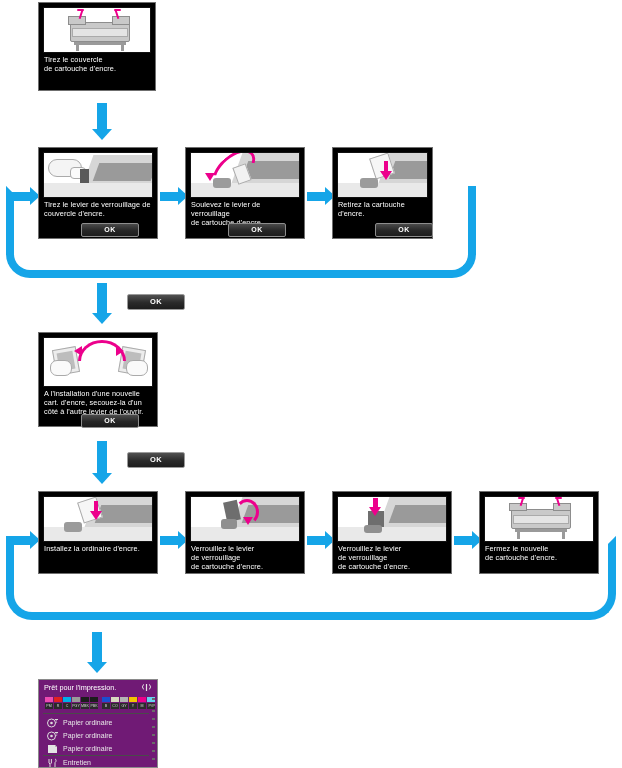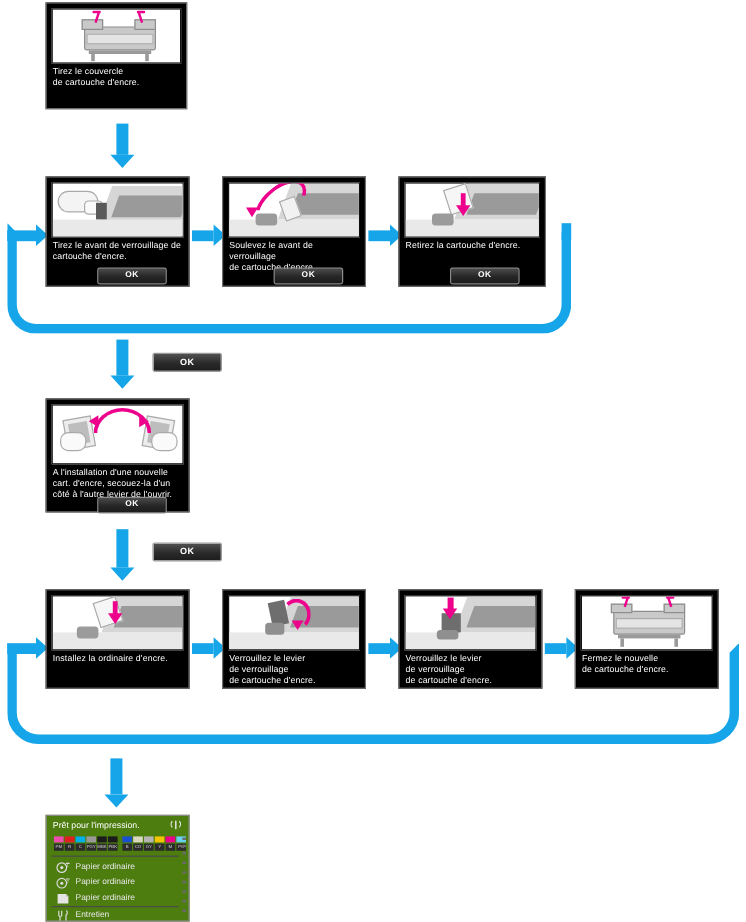--- a/index.html
+++ b/index.html
@@ -47,21 +47,21 @@
 
   
   .art{position:absolute;inset:0;}
   .mag{position:absolute;background:#ec008c;}
   .gray{position:absolute;background:#c9c9c9;border:1px solid #8d8d8d;box-sizing:border-box;}
   .dgray{position:absolute;background:#9a9a9a;}
   .lgray{position:absolute;background:#e4e4e4;border:1px solid #aaa;box-sizing:border-box;}
 
   
   .status{position:absolute;left:38px;top:679px;width:120px;height:89px;
-      background:#4d7c0f;border:1px solid #8a8a8a;box-sizing:border-box;}
+      background:#701a75;border:1px solid #8a8a8a;box-sizing:border-box;}
   .status .title{position:absolute;left:5px;top:3px;color:#fff;font-size:7.3px;}
   .inkrow{position:absolute;left:6px;display:flex;gap:1px;}
   .inkbar{width:8px;height:5px;}
   .inklbl{width:8px;height:6px;background:#2b2b2b;color:#d8d8d8;font-size:3.6px;
       text-align:center;line-height:6px;}
   .mediaitem{position:absolute;left:7px;color:#e8e8e8;font-size:7px;height:11px;line-height:11px;}
   .mediaitem .mtxt{position:absolute;left:17px;top:0;white-space:nowrap;}
   .divider{position:absolute;left:4px;right:8px;height:1px;background:#4a4a4a;}
   .scrollbar{position:absolute;right:2px;top:16px;width:3px;bottom:2px;}
   .scrollbar i{position:absolute;left:0;width:3px;height:2px;background:#6a6a6a;display:block;}
@@ -112,22 +112,22 @@
       <div class="gray" style="left:44px;top:2px;width:70px;height:30px;border:0;background:#d6d6d6;
            transform:skewX(-20deg);"></div>
       <div class="dgray" style="left:52px;top:10px;width:58px;height:18px;transform:skewX(-20deg);"></div>
       <div class="lgray" style="left:4px;top:6px;width:34px;height:18px;border-radius:9px;background:#f4f4f4;"></div>
       <div class="lgray" style="left:26px;top:14px;width:16px;height:12px;border-radius:4px;background:#fafafa;"></div>
       <div class="dgray" style="left:36px;top:16px;width:9px;height:14px;background:#5a5a5a;"></div>
       <div class="dgray" style="left:0;top:30px;width:112px;height:14px;background:#e9e9e9;"></div>
     </div>
   </div>
   <div class="cap" style="top:52px;">
-    <div>Tirez le avant de verrouillage de</div>
-    <div>cartouche d'encre.</div>
+    <div>Tirez le levier de verrouillage de</div>
+    <div>couvercle d'encre.</div>
   </div>
   <div class="okbtn" style="left:42px;top:75px;width:56px;">OK</div>
 </div>
 
 <div class="hArrow" style="left:160px;top:192px;width:28px;">
   <div class="shaft" style="width:18px;"></div>
   <div class="head" style="left:18px;"></div>
 </div>
 
 <div class="panel" style="left:185px;top:147px;width:120px;height:92px;">
@@ -142,32 +142,32 @@
       <div style="position:absolute;left:18px;top:2px;width:44px;height:22px;
            border:3px solid #ec008c;border-radius:50%;
            border-bottom-color:transparent;border-left-color:transparent;
            transform:rotate(-40deg);"></div>
       <div class="mag" style="left:14px;top:20px;width:0;height:0;background:none;
            border-left:5px solid transparent;border-right:5px solid transparent;
            border-top:8px solid #ec008c;"></div>
     </div>
   </div>
   <div class="cap" style="top:52px;">
-    <div>Soulevez le avant de verrouillage</div>
+    <div>Soulevez le levier de verrouillage</div>
     <div>de cartouche d'encre.</div>
   </div>
   <div class="okbtn" style="left:42px;top:75px;width:56px;">OK</div>
 </div>
 
 <div class="hArrow" style="left:307px;top:192px;width:28px;">
   <div class="shaft" style="width:18px;"></div>
   <div class="head" style="left:18px;"></div>
 </div>
 
-<div class="panel" style="left:332px;top:147px;width:123px;height:92px;">
+<div class="panel" style="left:332px;top:147px;width:101px;height:92px;">
   <div class="pic">
     <div class="art">
       <div class="gray" style="left:46px;top:0px;width:70px;height:30px;border:0;background:#d6d6d6;
            transform:skewX(-20deg);"></div>
       <div class="dgray" style="left:54px;top:8px;width:58px;height:18px;transform:skewX(-20deg);"></div>
       <div class="dgray" style="left:0;top:30px;width:112px;height:14px;background:#e9e9e9;"></div>
       <div class="lgray" style="left:34px;top:2px;width:20px;height:22px;transform:rotate(-18deg);background:#f6f6f6;"></div>
       <div class="dgray" style="left:22px;top:25px;width:18px;height:10px;border-radius:3px;background:#9b9b9b;"></div>
       <div class="mag" style="left:46px;top:8px;width:4px;height:13px;"></div>
       <div class="mag" style="left:42px;top:18px;width:0;height:0;background:none;

